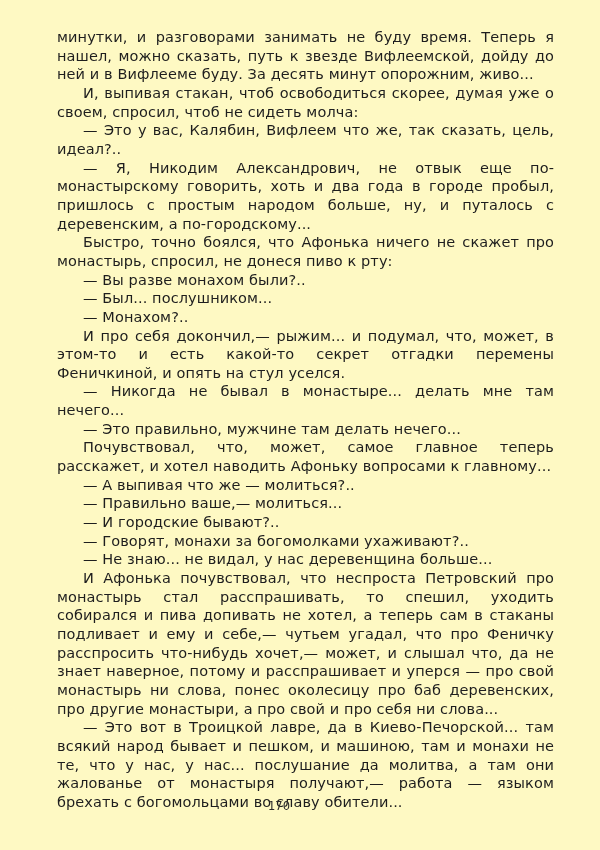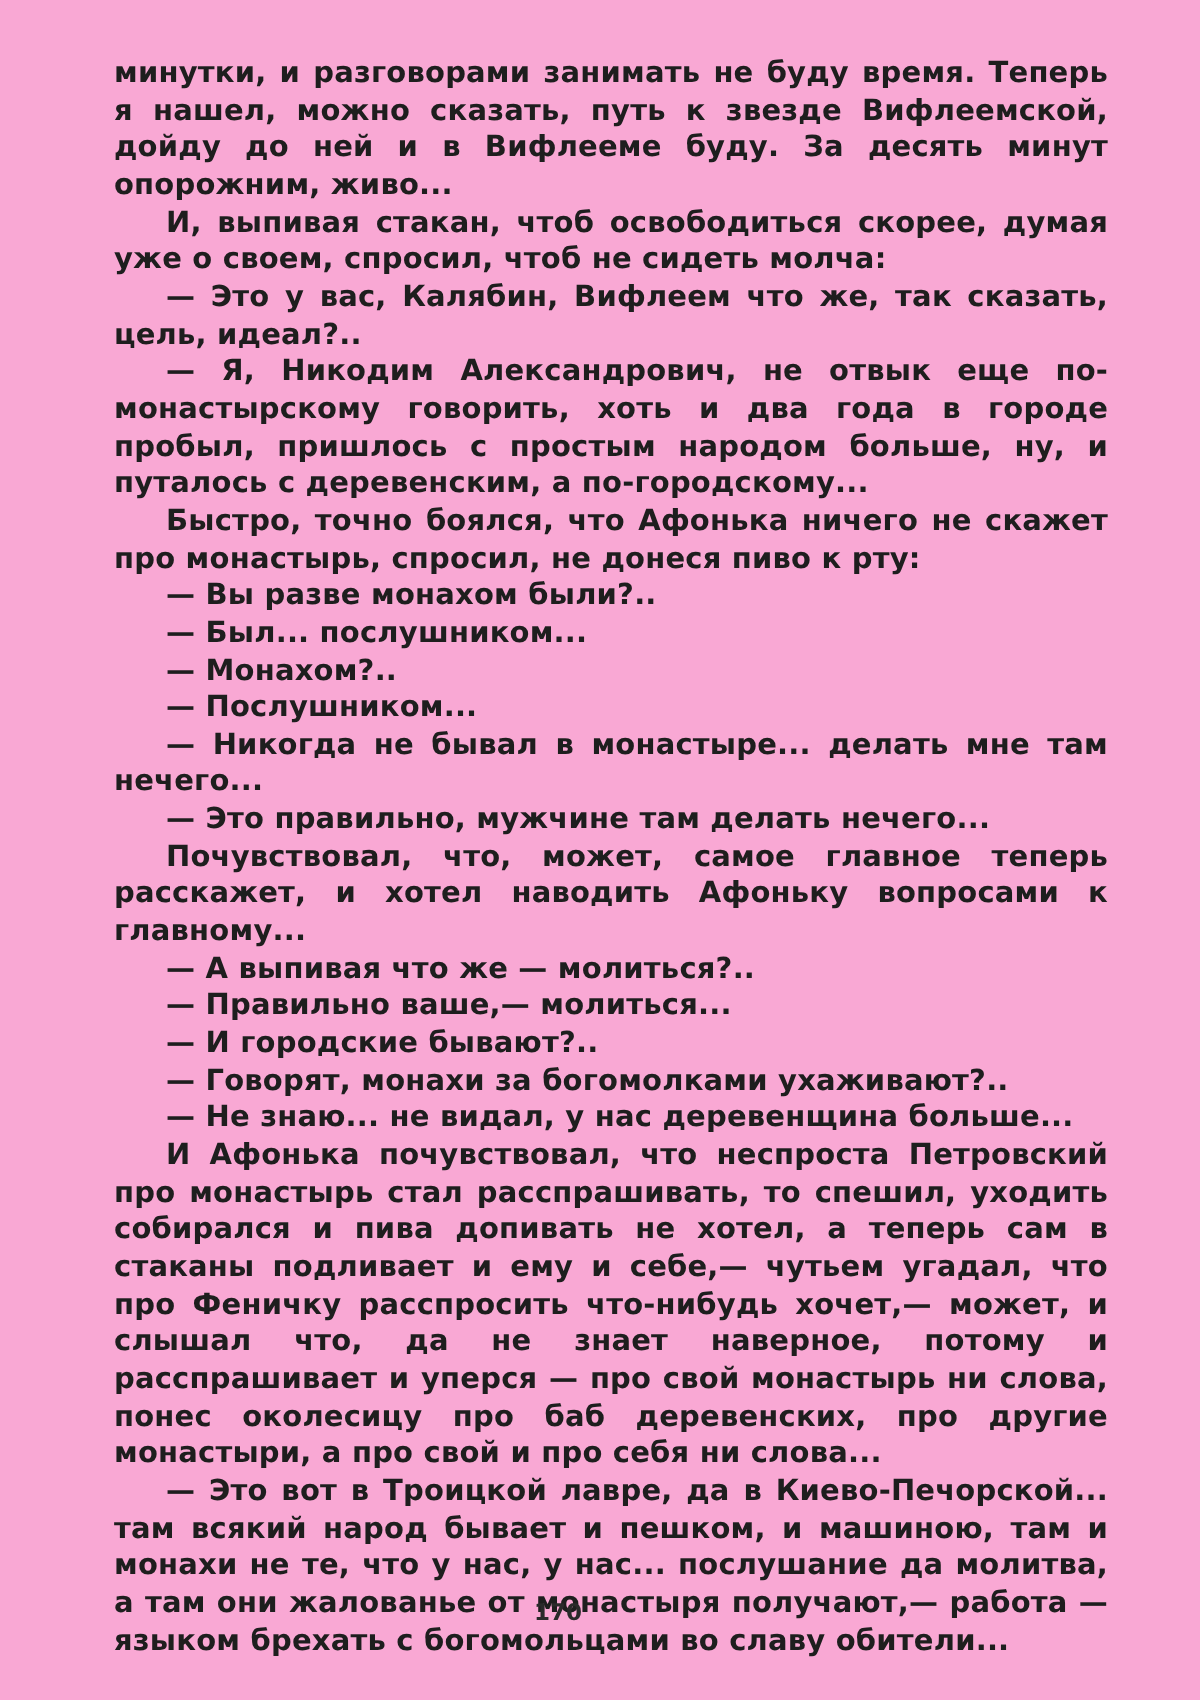--- a/index.html
+++ b/index.html
@@ -10,22 +10,21 @@
   body {
     width: 600px;
     height: 850px;
     position: relative;
     overflow: hidden;
     font-family: "DejaVu Sans", sans-serif;
   }
   .page {
     position: absolute;
     inset: 0;
-    background: #f9a8d4;
-    font-weight: bold;
+    background: #fef9c3;
   }
   .text-block {
     position: absolute;
     left: 57px;
     top: 28px;
     width: 497px;
     text-align: justify;
     font-size: 14.5px;
     line-height: 18.65px;
     color: #1e1e1e;
@@ -55,21 +54,21 @@
 <div class="page">
   <div class="text-block">
       <p class="first">минутки, и разговорами занимать не буду время. Теперь я нашел, можно сказать, путь к звезде Вифлеемской, дойду до ней и в Вифлееме буду. За десять минут опорожним, живо...</p>
       <p>И, выпивая стакан, чтоб освободиться скорее, думая уже о своем, спросил, чтоб не сидеть молча:</p>
       <p>— Это у вас, Калябин, Вифлеем что же, так сказать, цель, идеал?..</p>
       <p>— Я, Никодим Александрович, не отвык еще по-монастырскому говорить, хоть и два года в городе пробыл, пришлось с простым народом больше, ну, и путалось с деревенским, а по-городскому...</p>
       <p>Быстро, точно боялся, что Афонька ничего не скажет про монастырь, спросил, не донеся пиво к рту:</p>
       <p>— Вы разве монахом были?..</p>
       <p>— Был... послушником...</p>
       <p>— Монахом?..</p>
-      <p>— Послушником...</p>
+      <p>И про себя докончил,— рыжим... и подумал, что, может, в этом-то и есть какой-то секрет отгадки перемены Феничкиной, и опять на стул уселся.</p>
       <p>— Никогда не бывал в монастыре... делать мне там нечего...</p>
       <p>— Это правильно, мужчине там делать нечего...</p>
       <p>Почувствовал, что, может, самое главное теперь расскажет, и хотел наводить Афоньку вопросами к главному...</p>
       <p>— А выпивая что же — молиться?..</p>
       <p>— Правильно ваше,— молиться...</p>
       <p>— И городские бывают?..</p>
       <p>— Говорят, монахи за богомолками ухаживают?..</p>
       <p>— Не знаю... не видал, у нас деревенщина больше...</p>
       <p>И Афонька почувствовал, что неспроста Петровский про монастырь стал расспрашивать, то спешил, уходить собирался и пива допивать не хотел, а теперь сам в стаканы подливает и ему и себе,— чутьем угадал, что про Феничку расспросить что-нибудь хочет,— может, и слышал что, да не знает наверное, потому и расспрашивает и уперся — про свой монастырь ни слова, понес околесицу про баб деревенских, про другие монастыри, а про свой и про себя ни слова...</p>
       <p>— Это вот в Троицкой лавре, да в Киево-Печорской... там всякий народ бывает и пешком, и машиною, там и монахи не те, что у нас, у нас... послушание да молитва, а там они жалованье от монастыря получают,— работа — языком брехать с богомольцами во славу обители...</p>

